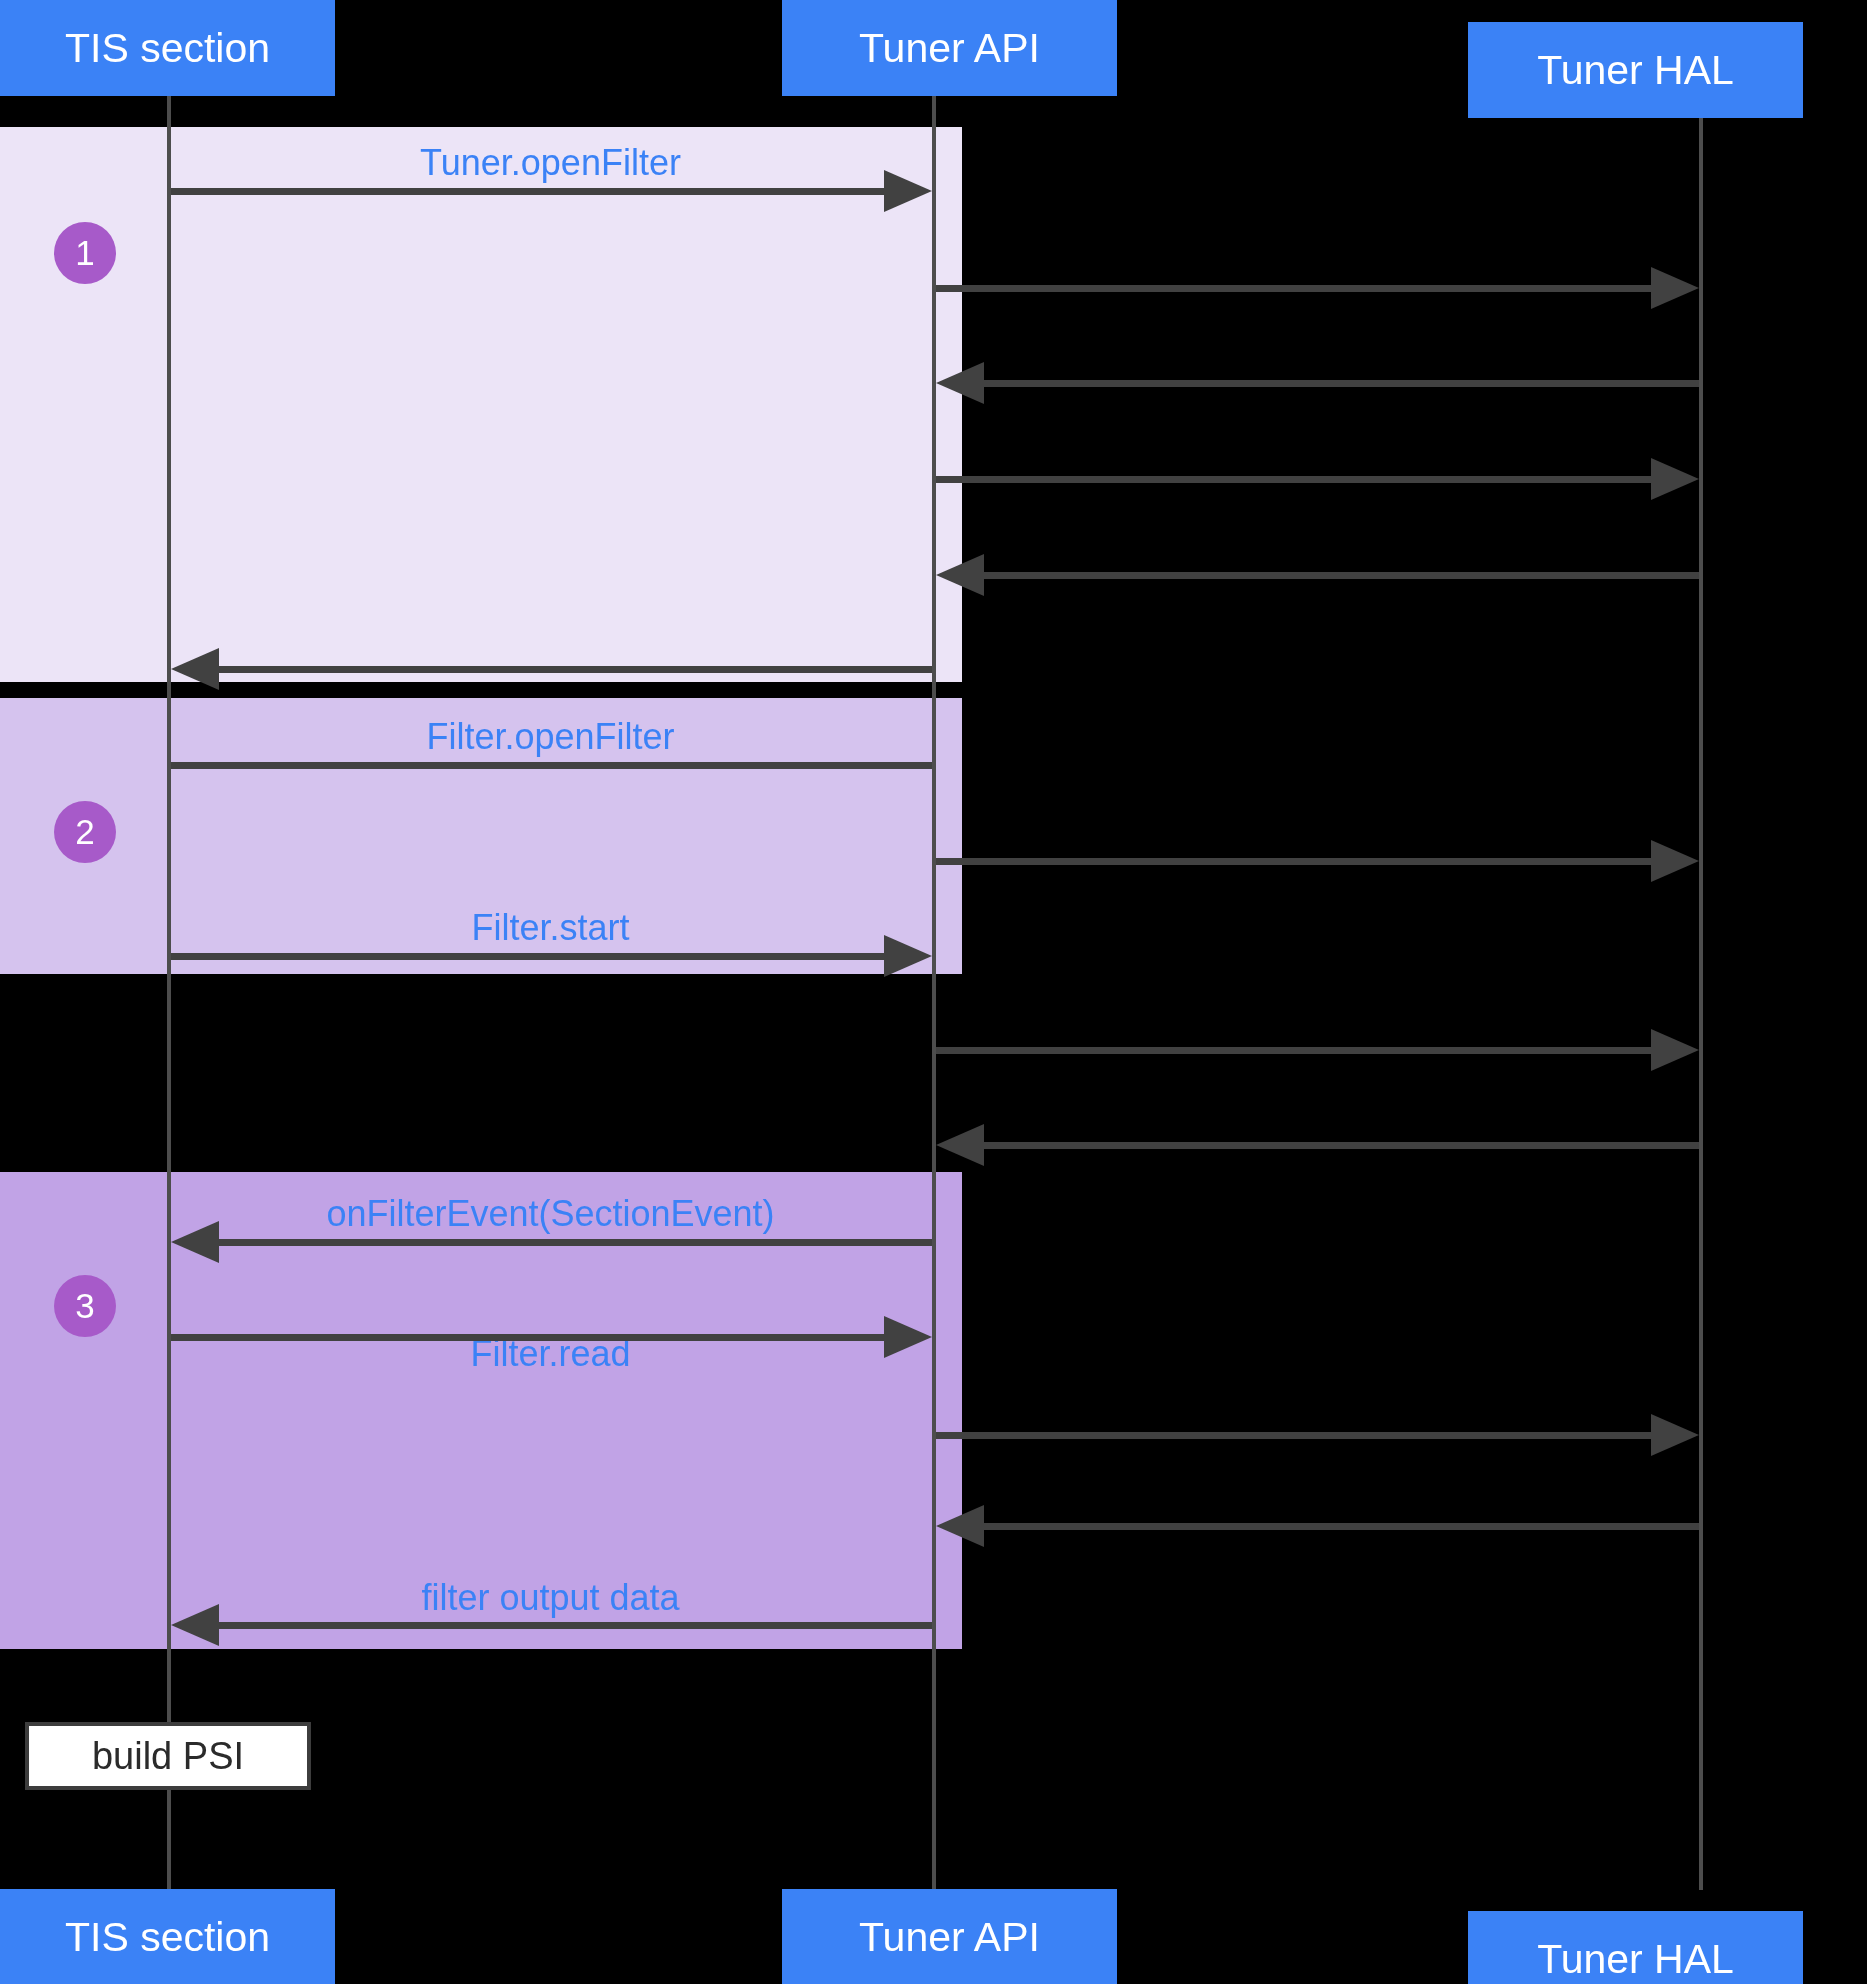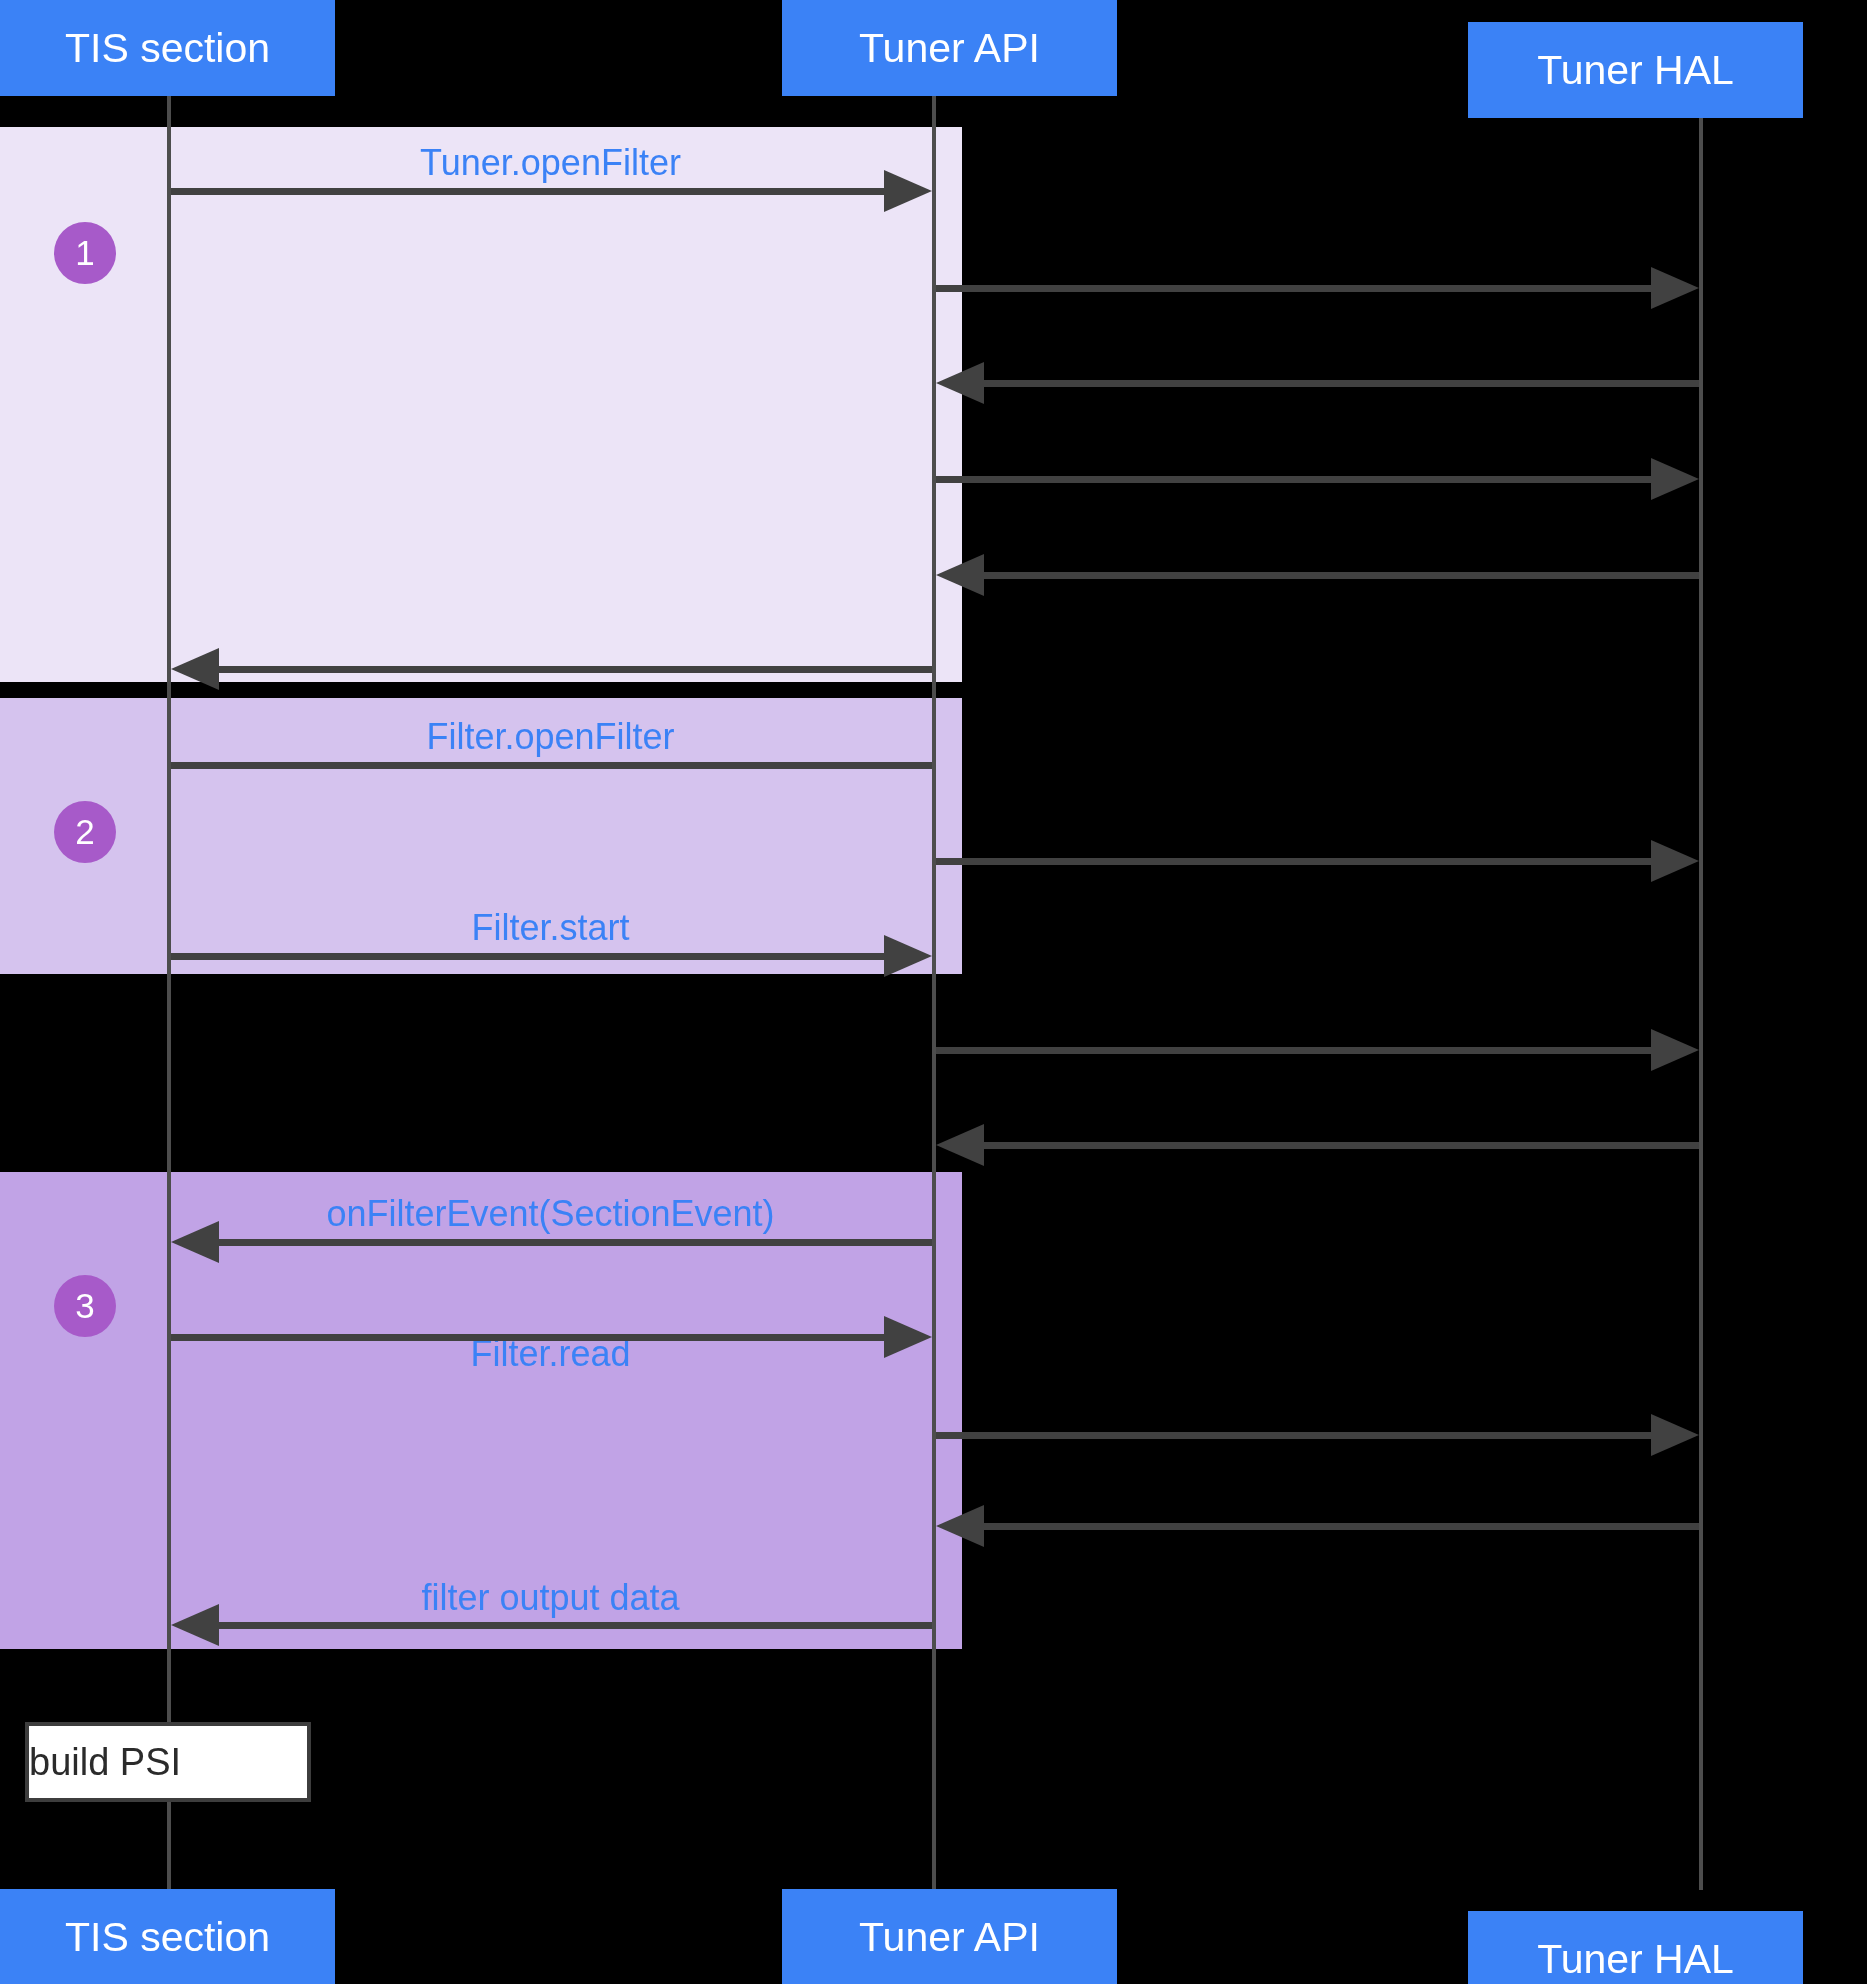--- a/index.html
+++ b/index.html
@@ -115,29 +115,29 @@
     color: #3b82f6;
     white-space: nowrap;
   }
 
   
   .note {
     position: absolute;
     left: 25px;
     top: 1722px;
     width: 286px;
-    height: 80px;
+    height: 68px;
     box-sizing: border-box;
     background: #ffffff;
     border: 4.8px solid #3d3d3d;
     color: #2b2b2b;
     font-size: 38px;
     display: flex;
     align-items: center;
-    justify-content: flex-start;
+    justify-content: center;
     white-space: nowrap;
   }
 </style>
 </head>
 <body>
 
 <div id="diagram">
 
   <div class="stepbox step1"></div>
   <div class="stepbox step2"></div>

